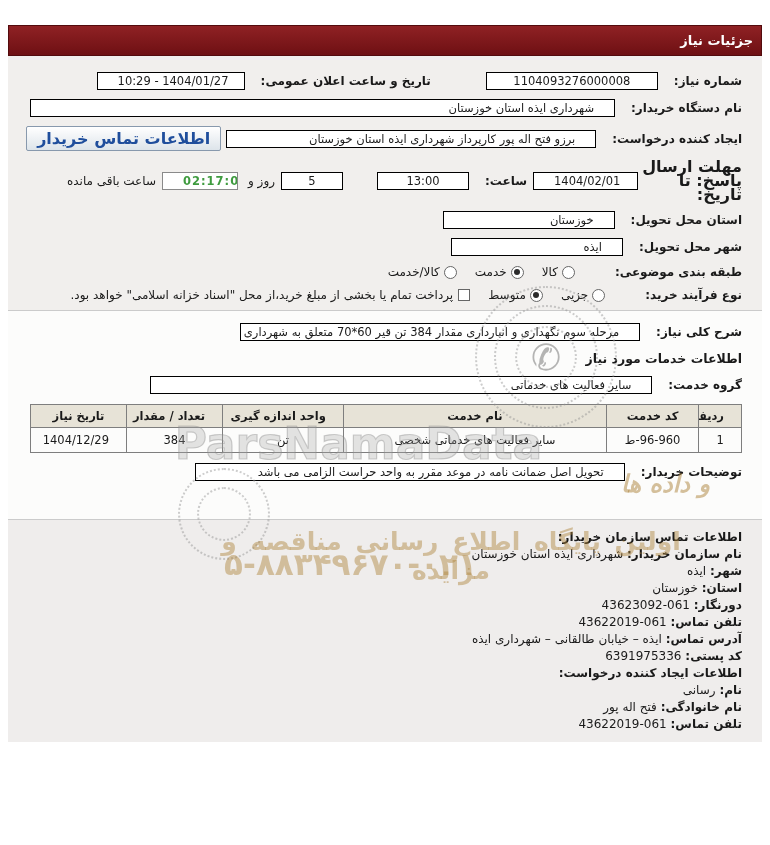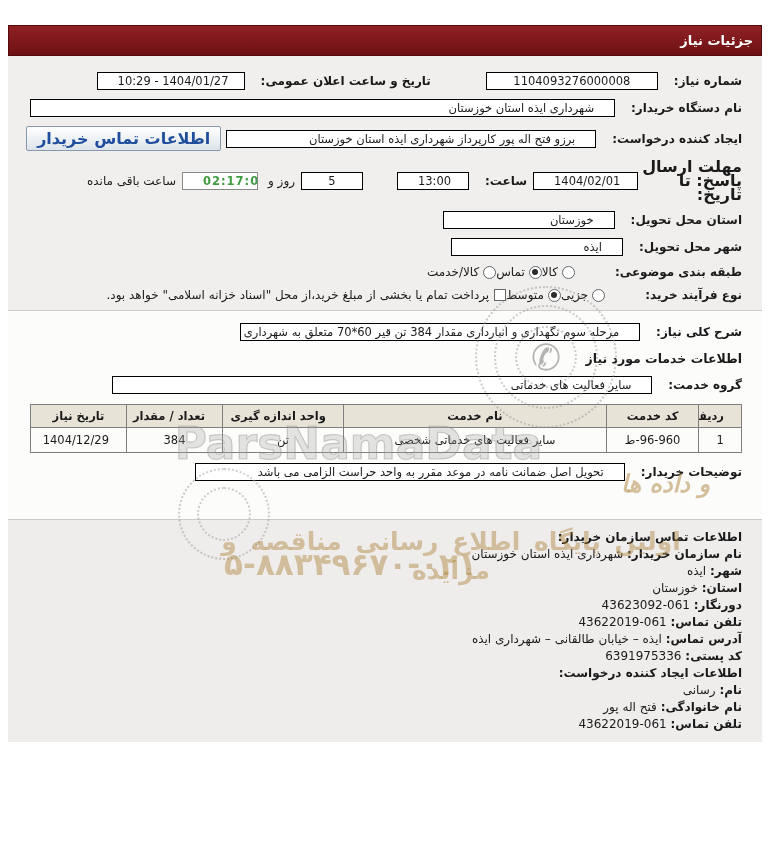--- a/index.html
+++ b/index.html
@@ -26,35 +26,35 @@
     background:#f1efed;padding:16px 20px 0 10px;
   }
   .frow{display:flex;align-items:center;margin-bottom:9px;white-space:nowrap}
   .lbl{font-weight:bold;margin-left:16px;flex:none}
   .lbl2{font-weight:bold;width:100px;white-space:normal;line-height:14px;margin-left:4px;flex:none;font-size:16px}
   .box{
     flex:none;background:#fff;border:1px solid #000;
     height:18px;line-height:16px;padding:0 20px;overflow:hidden;font-size:11.5px;
   }
   .num{direction:ltr;text-align:center}
-  .w105{width:105px}.w70{width:72px}.w62{width:62px}.w76{width:76px}
+  .w105{width:105px}.w70{width:92px}.w62{width:62px}.w76{width:76px}
   .w150{width:172px}.w148{width:148px}.w585{width:585px}.w370{width:370px}
-  .w400{width:400px}.w540{width:540px}.w430{width:430px}
+  .w400{width:400px}.w540{width:502px}.w430{width:430px}
   .sp55{width:55px;flex:none}.sp34{width:34px;flex:none}.sp24{width:24px;flex:none}
   .sp10{width:10px;flex:none}.sp6{width:6px;flex:none}
   .countdown{color:#3f9b3f;font-weight:bold;border-color:#8a8a8a;letter-spacing:1px}
   .btn{
     flex:none;margin-right:5px;border:1px solid #8899ad;border-radius:2px;
     background:linear-gradient(#ffffff,#dde4ea);
     color:#1f4e9c;font-weight:bold;font-size:16px;padding:2px 10px;cursor:pointer;
     font-family:inherit;
   }
   .radio{flex:none;width:13px;height:13px;border:1px solid #666;border-radius:50%;background:#fff;margin-left:4px;position:relative}
   .radio.checked::after{content:"";position:absolute;inset:2.5px;border-radius:50%;background:#2b2b2b}
-  .rlabel{}
+  .rlabel{margin-left:18px}
   .checkbox{flex:none;width:12px;height:12px;border:1px solid #666;background:#fff;margin-left:5px}
   
   .mid{
     position:absolute;top:310px;right:8px;left:8px;height:210px;
     background:#fcfcfb;border-top:1px solid #cbcbcb;border-bottom:1px solid #cbcbcb;
     padding:12px 20px 0 22px;
   }
   .mid .frow{margin-bottom:10px}
   .sec-heading{font-weight:bold;font-size:12.5px;margin:2px 0 10px}
   .svc-table{width:100%;border-collapse:collapse;table-layout:fixed;margin-bottom:10px}
@@ -137,21 +137,21 @@
     <span class="lbl">شهر محل تحویل:</span>
     <span class="box w150">ایذه</span>
   </div>
 
   <div class="frow">
     <span class="lbl">طبقه بندی موضوعی:</span>
     <span class="sp24"></span>
     <span class="radio"></span>
     <span class="rlabel">کالا</span>
     <span class="radio checked"></span>
-    <span class="rlabel">تماس</span>
+    <span class="rlabel">خدمت</span>
     <span class="radio"></span>
     <span class="rlabel">کالا/خدمت</span>
   </div>
 
   <div class="frow">
     <span class="lbl">نوع فرآیند خرید:</span>
     <span class="sp24"></span>
     <span class="radio"></span>
     <span class="rlabel">جزیی</span>
     <span class="radio checked"></span>

